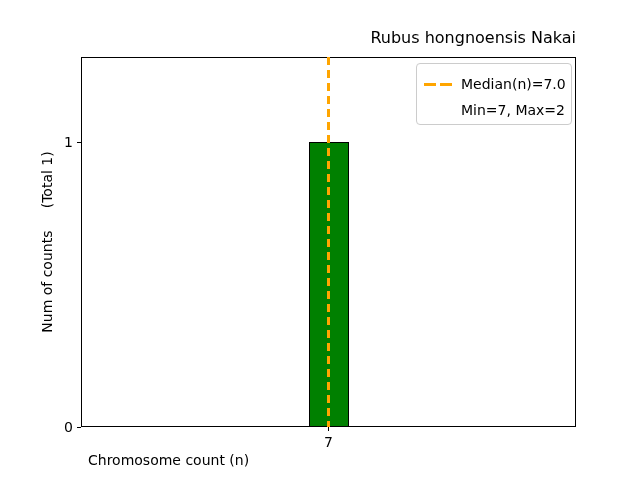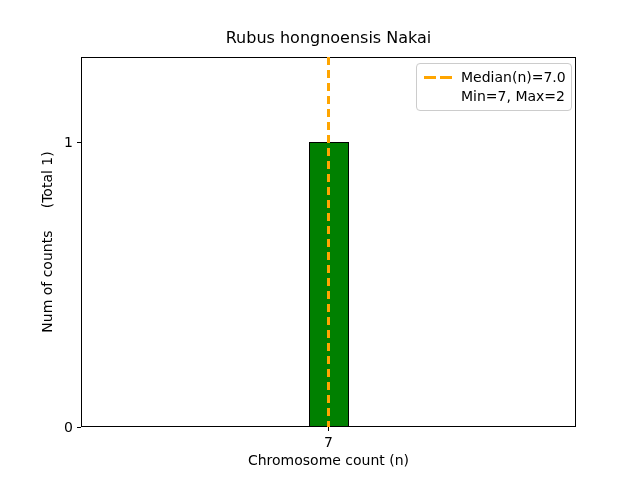--- a/index.html
+++ b/index.html
@@ -18,35 +18,34 @@
     left: 81px; top: 57px;
     width: 495px; height: 370px;
     border: 1px solid #000000;
     box-sizing: border-box;
     background: #ffffff;
   }
   .chart-title {
     position: absolute;
     left: 81px; top: 28px;
     width: 495px;
-    text-align: center;
+    text-align: right;
     font-size: 16px;
   }
   .ylabel {
     position: absolute;
     left: 47px; top: 242px;
     transform: translate(-50%, -50%) rotate(-90deg);
     white-space: pre;
     font-size: 14px;
   }
   .xlabel {
     position: absolute;
-    left: 81px; top: 452px;
+    left: 88px; top: 452px;
     width: 495px;
-    text-align: center;
     font-size: 14px;
   }
   .bar {
     position: absolute;
     box-sizing: border-box;
     border: 1px solid #000000;
   }
   .median-line {
     position: absolute;
     width: 3px;
@@ -101,20 +100,21 @@
     border-radius: 4px;
     padding: 4px 8px 4px 7px;
     font-size: 14px;
     line-height: 19px;
   }
   .legend-row {
     display: flex;
     align-items: center;
     gap: 9px;
     white-space: nowrap;
+    margin-top: 7px;
   }
   .legend-handle {
     flex: none;
     width: 28px;
     display: flex;
     gap: 4px;
     align-items: center;
   }
   .legend-handle i {
     display: block;

